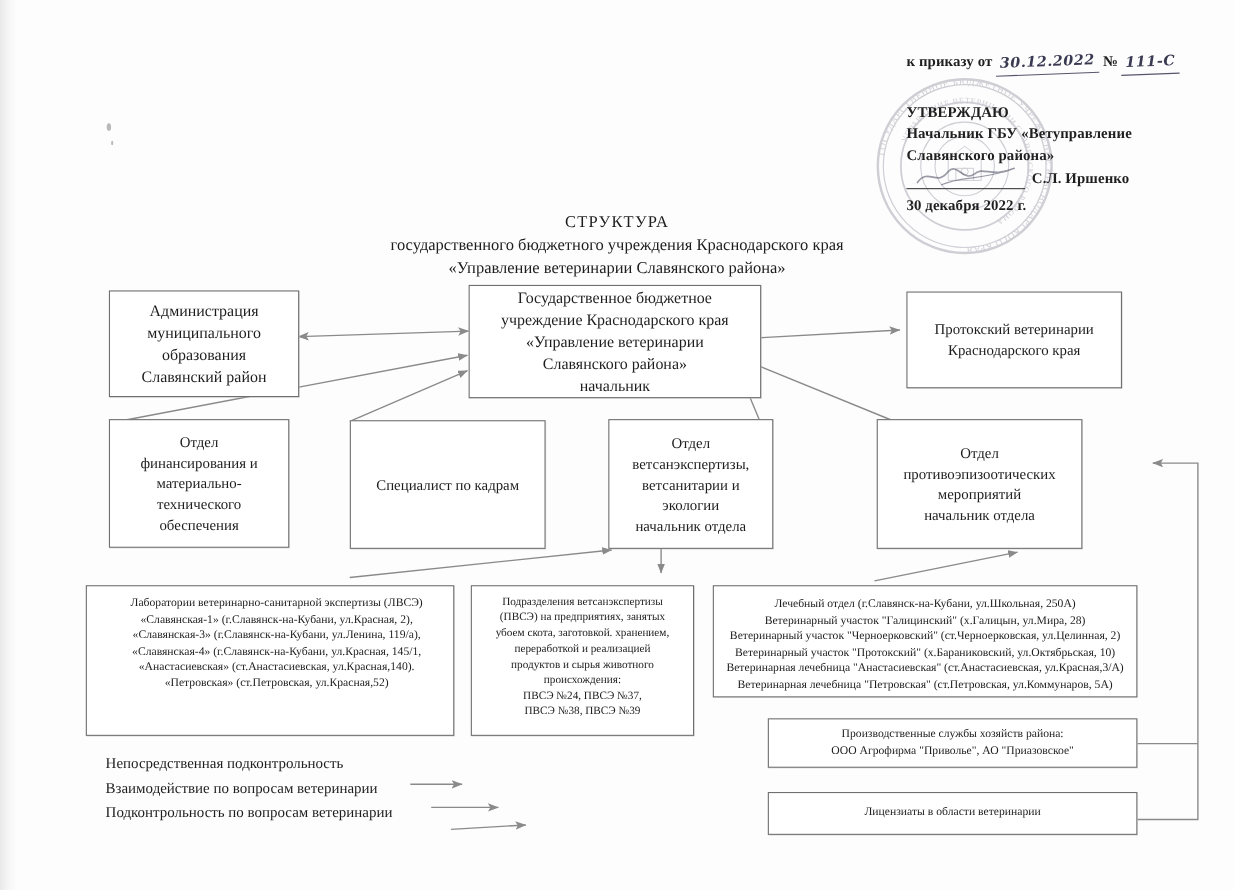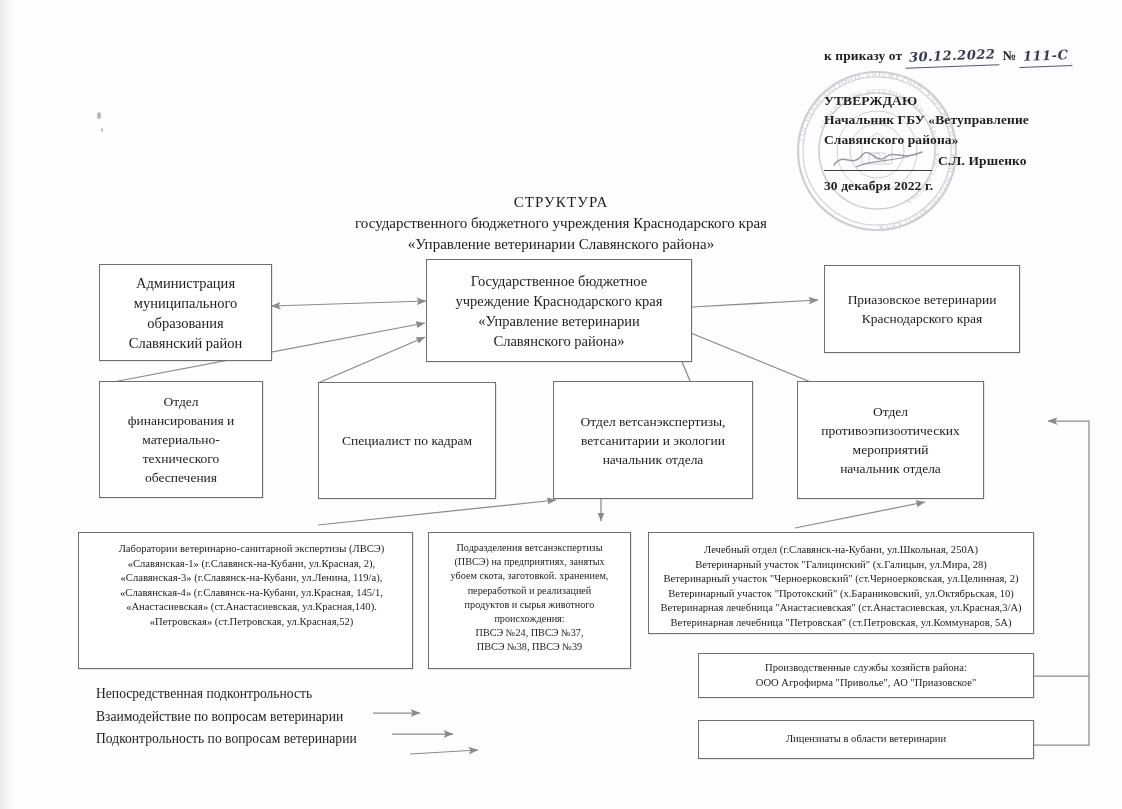--- a/index.html
+++ b/index.html
@@ -259,47 +259,48 @@
       <span class="line">Славянский район</span>
     </div>
   </div>
 
   <div class="node n-big" style="left:426px;top:259px;width:266px;height:103px;">
     <div class="inner">
       <span class="line">Государственное бюджетное</span>
       <span class="line">учреждение Краснодарского края</span>
       <span class="line">«Управление ветеринарии</span>
       <span class="line">Славянского района»</span>
+      <span class="line">начальник</span>
     </div>
   </div>
 
   <div class="node n-med" style="left:824px;top:265px;width:196px;height:88px;">
     <div class="inner">
-      <span class="line">Приазовское ветеринарии</span>
+      <span class="line">Протокский ветеринарии</span>
       <span class="line">Краснодарского края</span>
     </div>
   </div>
 
   <div class="node n-med" style="left:99px;top:381px;width:164px;height:117px;">
     <div class="inner">
       <span class="line">Отдел</span>
       <span class="line">финансирования и</span>
       <span class="line">материально-</span>
       <span class="line">технического</span>
       <span class="line">обеспечения</span>
     </div>
   </div>
 
   <div class="node n-med" style="left:318px;top:382px;width:178px;height:117px;">
     <div class="inner">
       <span class="line">Специалист по кадрам</span>
     </div>
   </div>
 
-  <div class="node n-med" style="left:553px;top:381px;width:200px;height:118px;">
+  <div class="node n-med" style="left:553px;top:381px;width:150px;height:118px;">
     <div class="inner">
       <span class="line">Отдел ветсанэкспертизы,</span>
       <span class="line">ветсанитарии и экологии</span>
       <span class="line">начальник отдела</span>
     </div>
   </div>
 
   <div class="node n-med" style="left:797px;top:381px;width:187px;height:118px;">
     <div class="inner">
       <span class="line">Отдел</span>

